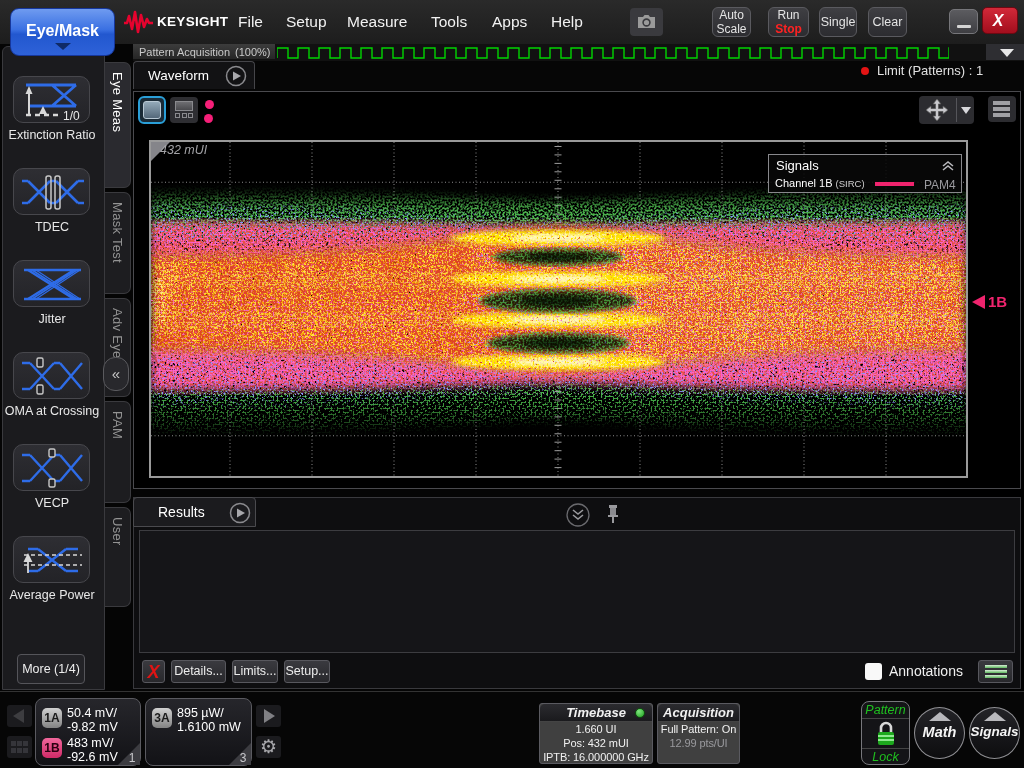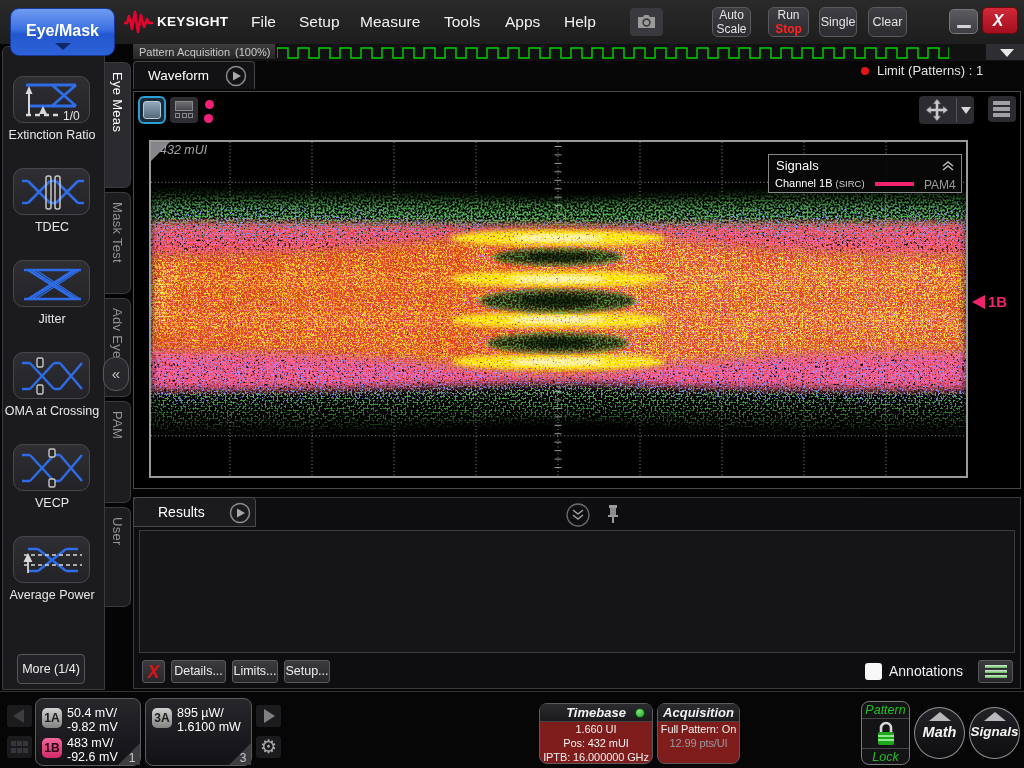--- a/index.html
+++ b/index.html
@@ -4,21 +4,21 @@
 <style>
   * { margin:0; padding:0; box-sizing:border-box; }
   html,body { width:1024px; height:768px; background:#000; overflow:hidden;
     font-family:"Liberation Sans", sans-serif; }
   .abs { position:absolute; }
   #stage { position:relative; width:860px; height:768px; background:#050505;padding-left:16px; }
 
   
   #topbar { left:0; top:0; width:1024px; height:44px;
     background:linear-gradient(#2a2a2a,#1d1d1d); }
-  .menu { color:#f2f2f2; font-size:15.5px; top:13px;margin-left:13px; }
+  .menu { color:#f2f2f2; font-size:15.5px; top:13px; }
   .tbtn { background:linear-gradient(#3f3f43,#2c2c30); border:1px solid #5a5a5f;
     border-radius:6px; color:#e4e4e4; text-align:center; }
   #btn-eyemask { left:10px; top:8px; width:105px; height:48px; border-radius:9px;
     background:linear-gradient(#6f9bf0 0%, #3a70e2 45%, #2257cf 55%, #2e62d8 100%);
     border:1px solid #16379c; color:#fff; font-weight:bold; font-size:16px;
     text-align:center; z-index:30; }
   #btn-eyemask .cap { margin-top:13px; }
   #btn-eyemask .dn { width:0; height:0; border-left:8px solid transparent;
     border-right:8px solid transparent; border-top:7px solid #0f2a66;
     margin:3px auto 0; }
@@ -77,22 +77,22 @@
   
   #bottombar { left:0; top:691px; width:1024px; height:77px; background:#060606;
     border-top:1px solid #333; }
   .chpanel { top:6px; height:68px; background:linear-gradient(#26262b,#121216);
     border:1.5px solid #5a5a60; border-radius:8px; }
   .badge { position:absolute; left:6px; width:20px; height:20px; border-radius:5px;
     font-size:12px; font-weight:bold; text-align:center; line-height:20px; color:#1a1a1a; }
   .badge.gray { background:linear-gradient(#d0d0d0,#838383); }
   .badge.pink { background:linear-gradient(#f1679c,#d02a67); color:#2a0010; }
   .chtxt { position:absolute; left:31px; color:#fff; font-size:12.5px; line-height:13.5px; }
-  .ipanel { top:11px; height:61px; background:#7f1d1d; border:1.5px solid #5a5a60;
-    border-radius:8px; color:#f0f0f0; }
+  .ipanel { top:11px; height:61px; background:#404040; border:1.5px solid #5a5a60;
+    border-radius:3px; color:#f0f0f0; }
   .ipanel .hd { font-style:italic; font-weight:bold; font-size:13px; text-align:center;
     border-bottom:1px solid #444; padding:1px 0 1px; background:linear-gradient(#2b2b2f,#1a1a1d);
     border-radius:5px 5px 0 0; position:relative;}
   .ipanel .row { font-size:11px; letter-spacing:-0.1px; text-align:center; line-height:14.2px; color:#f0f0f0; }
   .circlebtn { top:15px; width:51px; height:52px; border-radius:50%;
     background:linear-gradient(#232327,#0d0d0f); border:1.5px solid #909094;
     text-align:center; color:#f5f5f5; font-weight:bold; font-style:italic; z-index:3;}
 </style>
 </head>
 <body>

